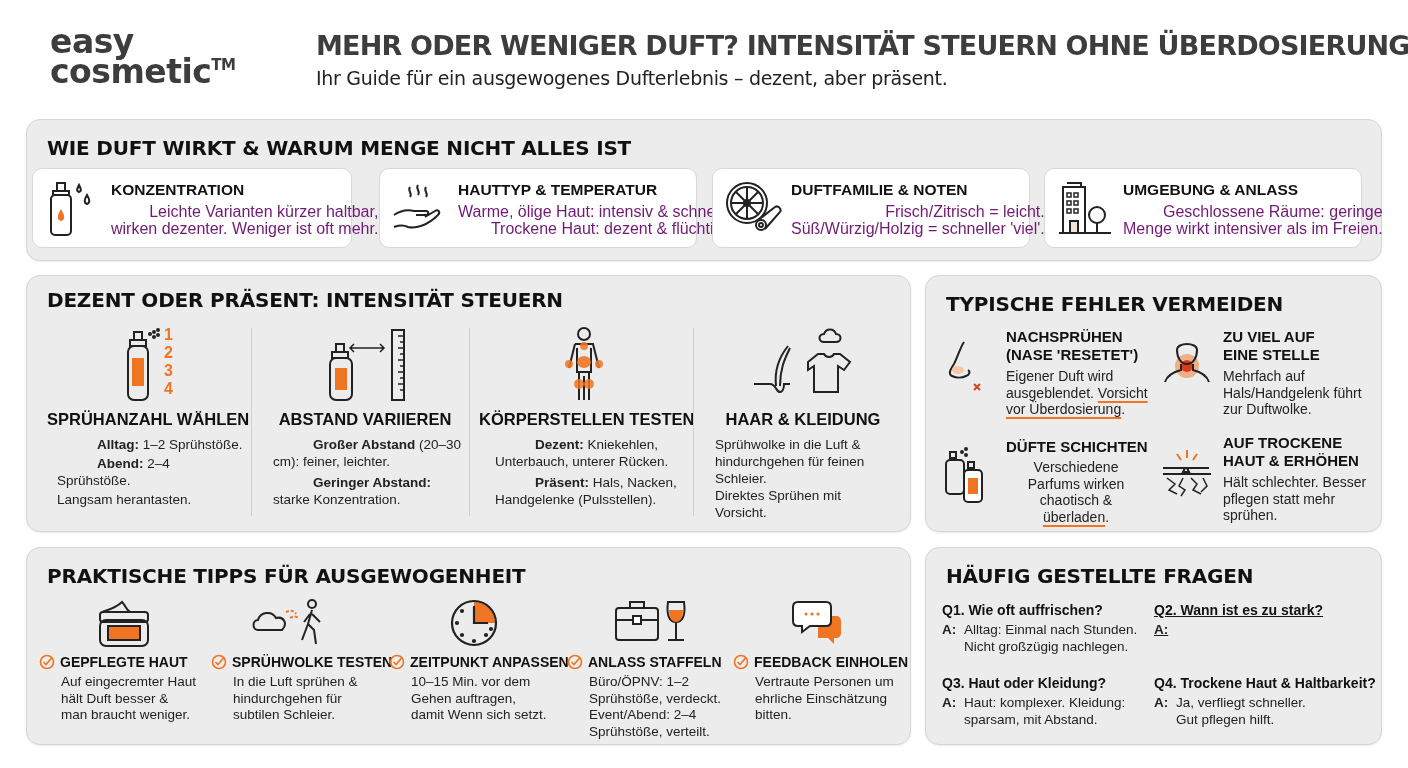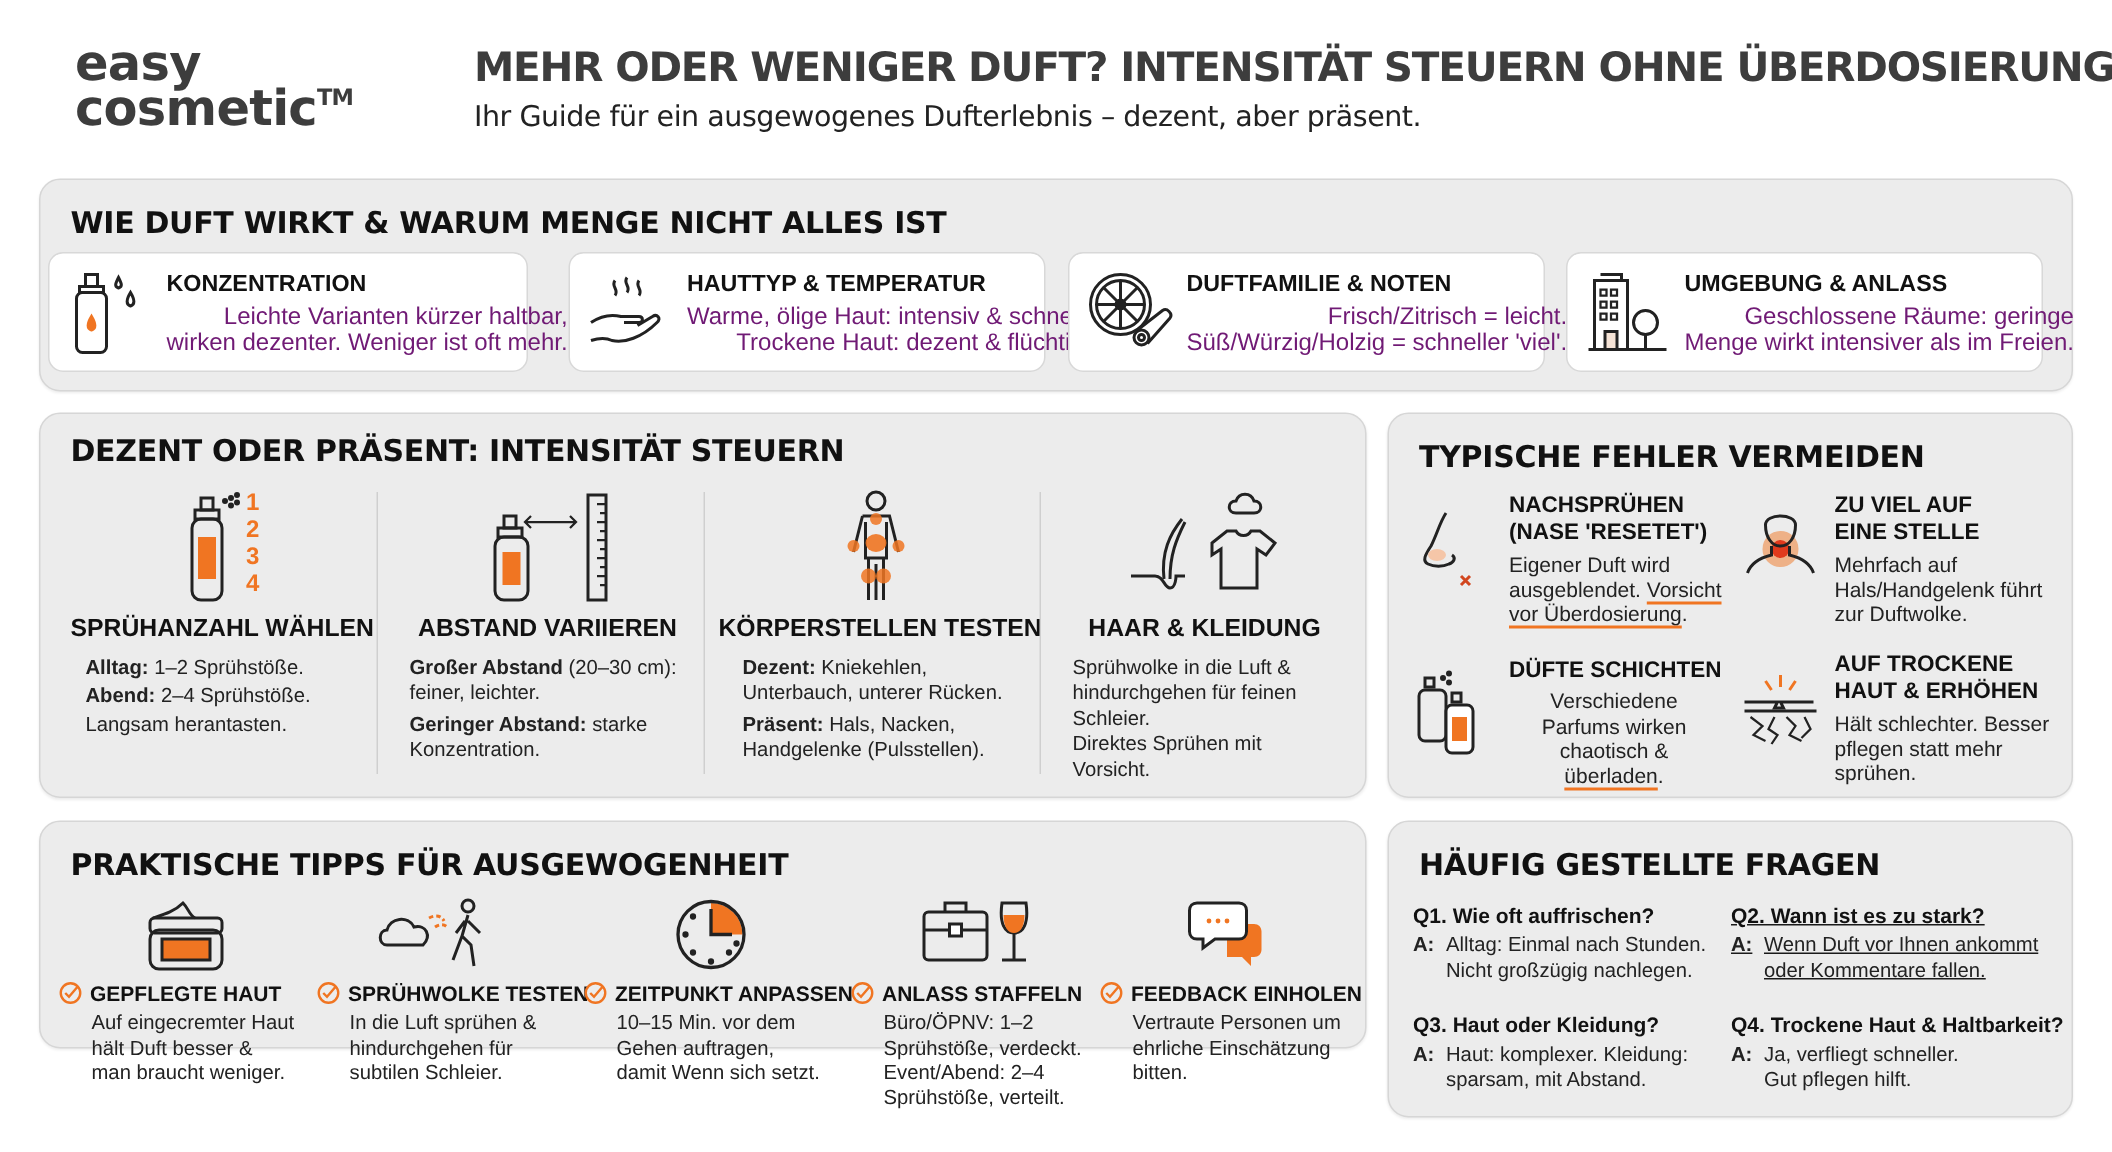--- a/index.html
+++ b/index.html
@@ -23,34 +23,34 @@
   .card .cd { position: absolute; left: 78px; top: 34px; font-size: 16px; line-height: 17px; color: #701a75; white-space: nowrap; text-align: right; }
 
   
   #p2 { left: 26px; top: 275px; width: 885px; height: 257px; }
   #p2 h2 { top: 12px; }
   .col { position: absolute; top: 50px; height: 192px; }
   .col .ic { position: absolute; top: 0; left: 50%; transform: translateX(-50%); width: 110px; height: 78px; }
   .col .ch { position: absolute; top: 84px; left: 0; right: 0; text-align: center; font-weight: 700; font-size: 16.5px; color: #111; white-space: nowrap; }
   .col .cb { position: absolute; top: 110px; font-size: 13.5px; line-height: 17px; color: #222; }
   .col .cb p { margin-bottom: 4px; }
-  .col .cb b { font-weight: 700; }
+  .col .cb b { font-weight: 700; margin-left: 40px; }
   .vsep { position: absolute; top: 52px; width: 1px; height: 188px; background: #cfcfcf; }
 
   
   #p3 { left: 925px; top: 275px; width: 457px; height: 257px; }
   #p3 h2 { top: 16px; }
   .err { position: absolute; width: 210px; height: 100px; }
   .err .ic { position: absolute; left: 0; top: 8px; width: 52px; height: 60px; }
   .err .eh { position: absolute; left: 62px; top: 0; font-weight: 700; font-size: 15px; line-height: 18px; color: #111; }
   .err .eb { position: absolute; left: 62px; font-size: 14px; line-height: 16.5px; color: #222; }
   .ul { text-decoration: underline; text-decoration-color: #f07522; text-decoration-thickness: 2px; text-underline-offset: 3px; }
 
   
-  #p4 { left: 26px; top: 547px; width: 885px; height: 152px; }
+  #p4 { left: 26px; top: 547px; width: 885px; height: 198px; }
   #p4 h2 { top: 16px; }
   .tip { position: absolute; top: 48px; width: 170px; height: 146px; }
   .tip .ic { position: absolute; top: 0; left: 50%; transform: translateX(-50%); width: 100px; height: 54px; }
   .tip .th { position: absolute; top: 58px; left: 0; font-weight: 700; font-size: 14px; color: #111; white-space: nowrap; display: flex; align-items: center; gap: 5px; }
   .tip .tb { position: absolute; top: 78px; left: 22px; font-size: 13.5px; line-height: 16.5px; color: #222; white-space: nowrap; }
   .check { width: 16px; height: 16px; }
 
   
   #p5 { left: 925px; top: 547px; width: 457px; height: 198px; }
   #p5 h2 { top: 16px; }
@@ -440,24 +440,20 @@
         <span class="at">
           <div>Alltag: Einmal nach Stunden.</div>
           <div>Nicht großzügig nachlegen.</div>
         </span>
       </div>
   </div>
   <div class="faq" style="left:228px;top:54px;text-decoration:underline;">
     <div class="q">Q2. Wann ist es zu stark?</div>
     <div class="a">
         <span class="al">A:</span>
-        <span class="at">
-          <div>Wenn Duft vor Ihnen ankommt</div>
-          <div>oder Kommentare fallen.</div>
-        </span>
       </div>
   </div>
   <div class="faq" style="left:16px;top:127px;">
     <div class="q">Q3. Haut oder Kleidung?</div>
     <div class="a">
         <span class="al">A:</span>
         <span class="at">
           <div>Haut: komplexer. Kleidung:</div>
           <div>sparsam, mit Abstand.</div>
         </span>

